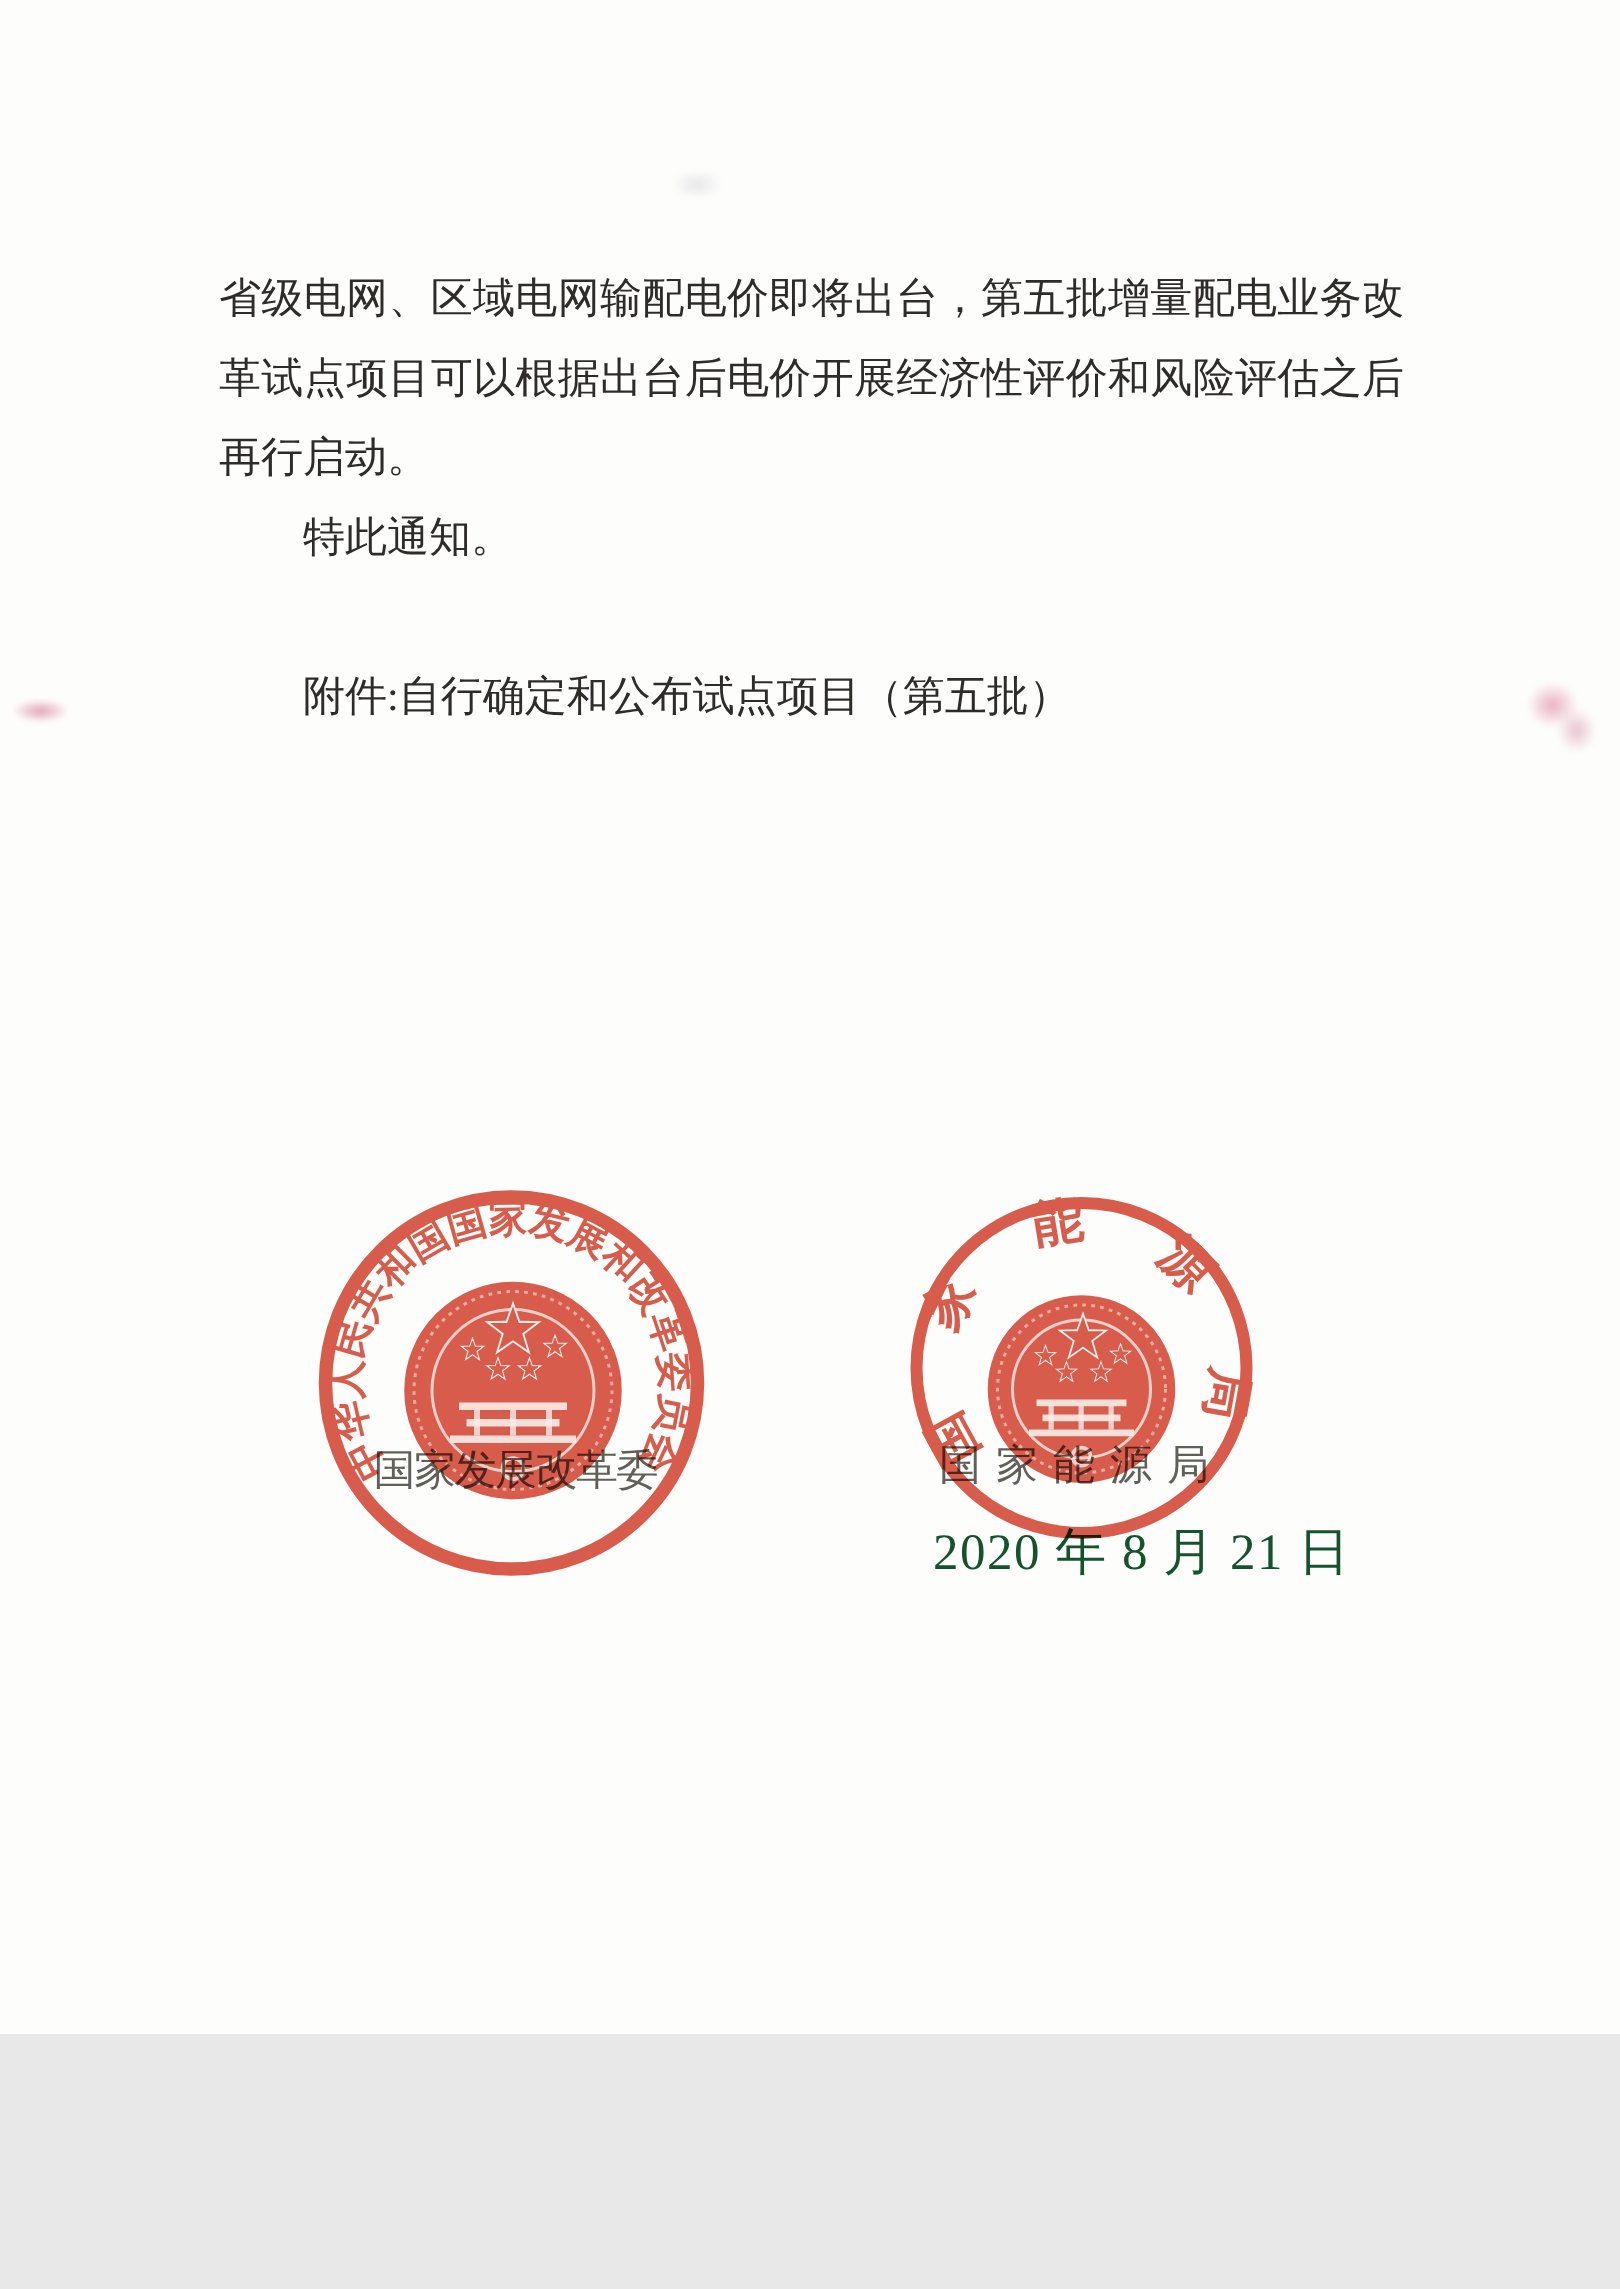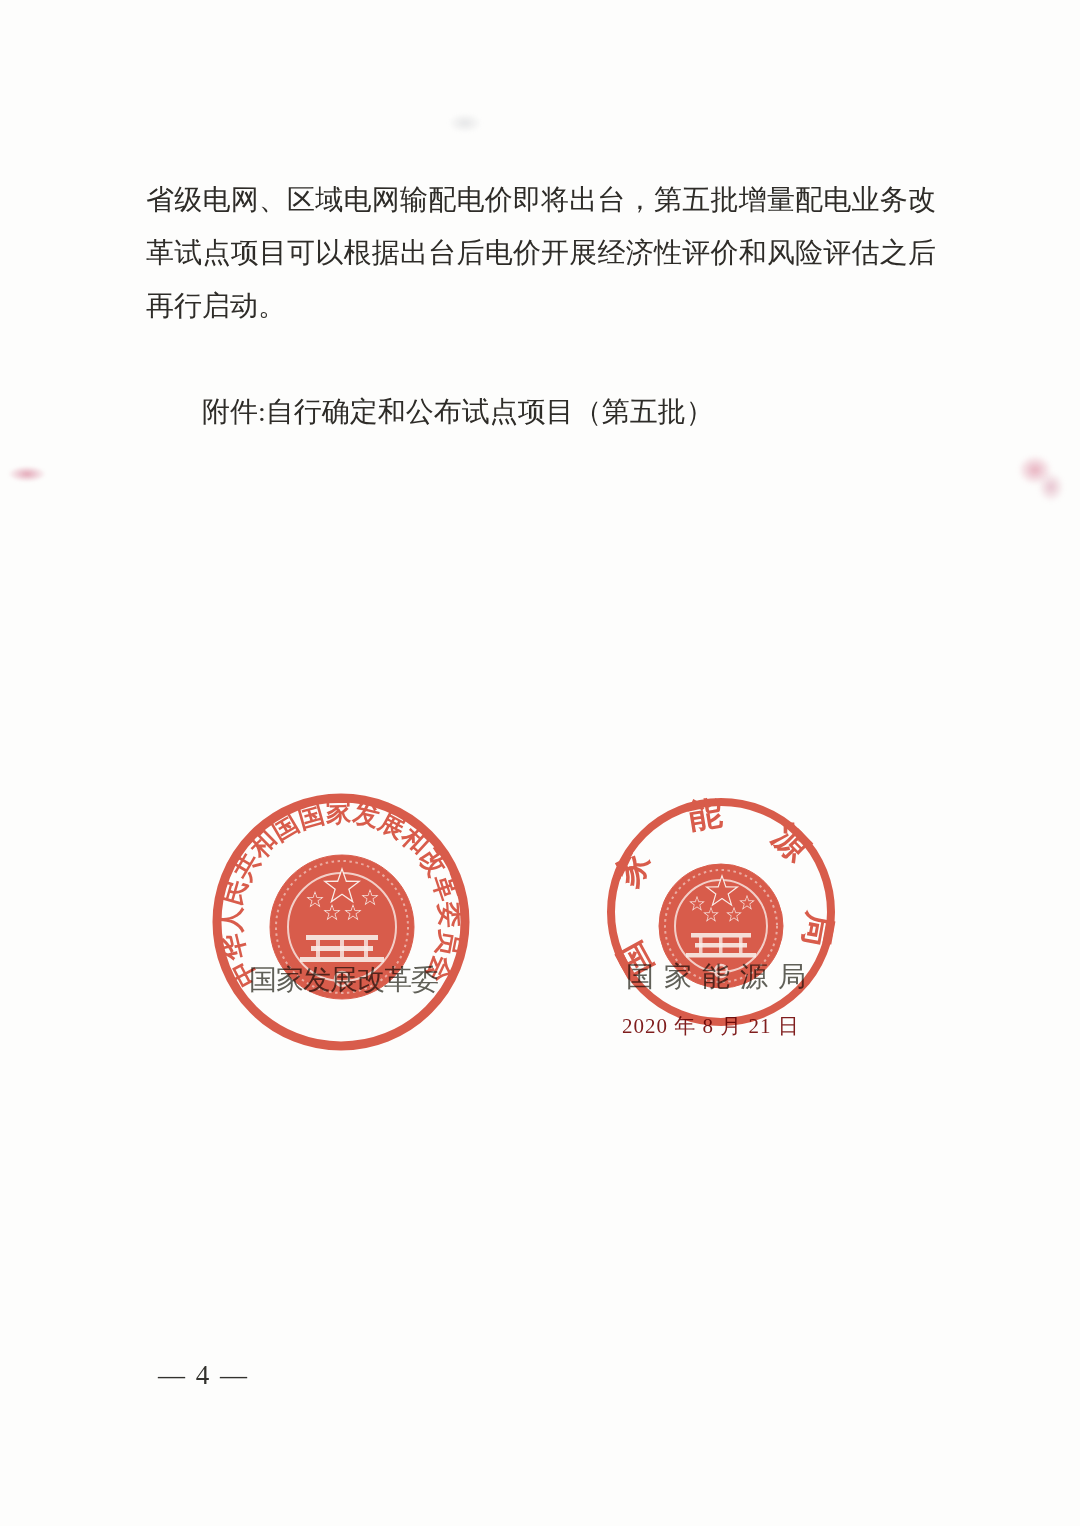--- a/index.html
+++ b/index.html
@@ -1,18 +1,18 @@
 <!DOCTYPE html>
 <html><head>
 <meta charset="utf-8">
 <style>
   html,body{margin:0;padding:0;background:#e8e8e8;}
   .page{
     position:relative;
-    width:1080px;height:1526px;
+    width:1080px;height:1356px;
     margin:0 auto;
     background:#fdfdfc;
     overflow:hidden;
     font-family:"Liberation Serif","DejaVu Serif",serif;
     color:#2e2c28;
   }
   
   .body-text{
     position:absolute;left:146px;top:173px;width:790px;
     font-size:28px;line-height:53px;
@@ -28,21 +28,21 @@
   
   .printed-name{
     position:absolute;
     font-size:28px;color:#45453c;opacity:.85;
     white-space:nowrap;
   }
   .printed-name.ndrc{left:249px;top:961px;letter-spacing:-1px;}
   .printed-name.nea{left:626px;top:958px;letter-spacing:10px;}
   .sign-date{
     position:absolute;left:622px;top:1012px;
-    font-size:21px;color:#7f1d1d;letter-spacing:1px;
+    font-size:34px;color:#14532d;letter-spacing:1px;
     white-space:nowrap;
   }
   .seal{
     position:absolute;
     mix-blend-mode:multiply;
     opacity:.93;
     filter:blur(.3px);
   }
   .seal.ndrc{left:208px;top:789px;width:266px;height:266px;}
   .seal.nea{left:601px;top:792px;width:240px;height:240px;}
@@ -73,20 +73,21 @@
 
 <div class="page">
 
   <div class="smudge gray-top"></div>
   <div class="smudge pink-left"></div>
   <div class="smudge pink-right-a"></div>
   <div class="smudge pink-right-b"></div>
 
   <div class="body-text">
     <p>省级电网、区域电网输配电价即将出台，第五批增量配电业务改革试点项目可以根据出台后电价开展经济性评价和风险评估之后再行启动。</p>
+    <p class="indent">特此通知。</p>
     <p class="indent attachment">附件:自行确定和公布试点项目（第五批）</p>
   </div>
 
   <div class="printed-name ndrc">国家发展改革委</div>
   <div class="printed-name nea">国家能源局</div>
 
   <div class="sign-date">2020 年 8 月 21 日</div>
 
   <svg class="seal ndrc" viewBox="0 0 266 266">
     <defs>

